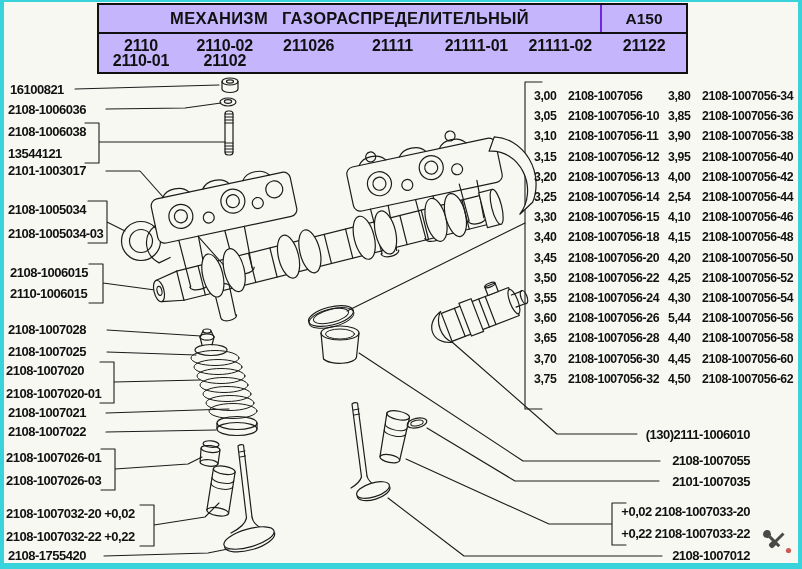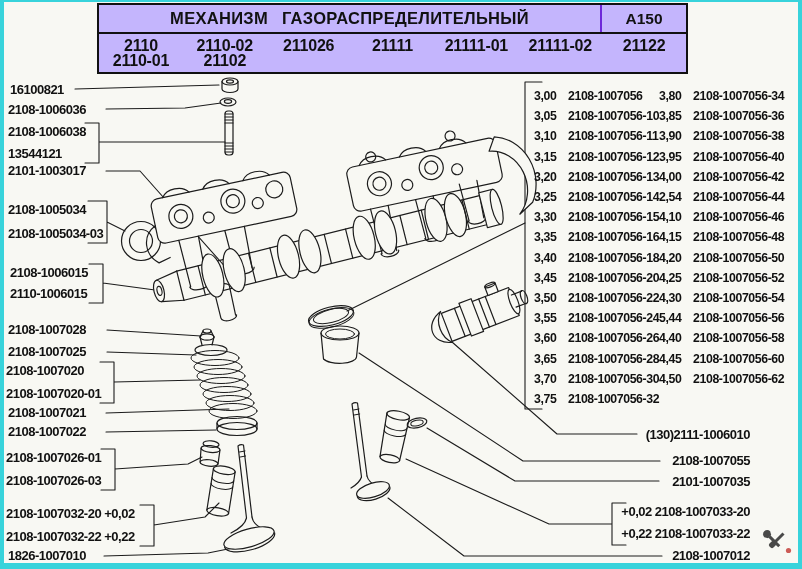--- a/index.html
+++ b/index.html
@@ -23,21 +23,21 @@
   .hdr-row1{display:flex;border-bottom:2px solid #111;height:27px;}
   .hdr-title-cell{flex:1;display:flex;align-items:center;justify-content:center;
      font-size:16.5px;font-weight:bold;letter-spacing:.3px;word-spacing:9px;}
   .hdr-code-cell{width:84px;border-left:2px solid #6d28d9;display:flex;align-items:center;justify-content:center;
      font-size:15.5px;font-weight:bold;}
   .hdr-row2{display:flex;height:38px;}
   .mcell{flex:1;text-align:center;font-size:16px;font-weight:bold;padding-top:4px;line-height:15px;letter-spacing:-.2px;}
   
   .shim-table{position:absolute;left:534px;top:86px;display:flex;z-index:10;font-weight:bold;font-size:12.3px;letter-spacing:-.4px;}
   .scol{display:flex;flex-direction:column;}
-  .scol.b{}
+  .scol.b{margin-left:9px;}
   .srow{display:flex;height:20.2px;align-items:center;white-space:nowrap;}
   .sz{width:29px;flex:none;}
   .pn{margin-left:5px;}
   
   .plabel{position:absolute;font-size:13px;font-weight:bold;letter-spacing:-.5px;white-space:nowrap;
      line-height:18px;height:18px;z-index:10;}
   .plabel.right{text-align:right;}
   .watermark{position:absolute;right:9px;bottom:10px;z-index:20;opacity:.85;}
 </style>
 </head>
@@ -291,24 +291,20 @@
       </div>
         <div class="srow">
         <span class="sz">3,25</span>
         <span class="pn">2108-1007056-14</span>
       </div>
         <div class="srow">
         <span class="sz">3,30</span>
         <span class="pn">2108-1007056-15</span>
       </div>
         <div class="srow">
-        <span class="sz">3,35</span>
-        <span class="pn">2108-1007056-16</span>
-      </div>
-        <div class="srow">
         <span class="sz">3,40</span>
         <span class="pn">2108-1007056-18</span>
       </div>
         <div class="srow">
         <span class="sz">3,45</span>
         <span class="pn">2108-1007056-20</span>
       </div>
         <div class="srow">
         <span class="sz">3,50</span>
         <span class="pn">2108-1007056-22</span>
@@ -411,21 +407,21 @@
   <div class="plabel" style="left:8px;top:321px">2108-1007028</div>
   <div class="plabel" style="left:8px;top:343px">2108-1007025</div>
   <div class="plabel" style="left:6px;top:362px">2108-1007020</div>
   <div class="plabel" style="left:6px;top:385px">2108-1007020-01</div>
   <div class="plabel" style="left:8px;top:404px">2108-1007021</div>
   <div class="plabel" style="left:8px;top:423px">2108-1007022</div>
   <div class="plabel" style="left:6px;top:449px">2108-1007026-01</div>
   <div class="plabel" style="left:6px;top:472px">2108-1007026-03</div>
   <div class="plabel" style="left:6px;top:505px">2108-1007032-20 +0,02</div>
   <div class="plabel" style="left:6px;top:528px">2108-1007032-22 +0,22</div>
-  <div class="plabel" style="left:8px;top:547px">1826-1007010</div>
+  <div class="plabel" style="left:8px;top:547px">2108-1755420</div>
 
   <div class="plabel right" style="right:52px;top:426px">(130)2111-1006010</div>
   <div class="plabel right" style="right:52px;top:452px">2108-1007055</div>
   <div class="plabel right" style="right:52px;top:473px">2101-1007035</div>
   <div class="plabel right" style="right:52px;top:503px">+0,02 2108-1007033-20</div>
   <div class="plabel right" style="right:52px;top:525px">+0,22 2108-1007033-22</div>
   <div class="plabel right" style="right:52px;top:547px">2108-1007012</div>
 
   <div class="watermark">
     <svg width="36" height="26" viewBox="0 0 36 26">

